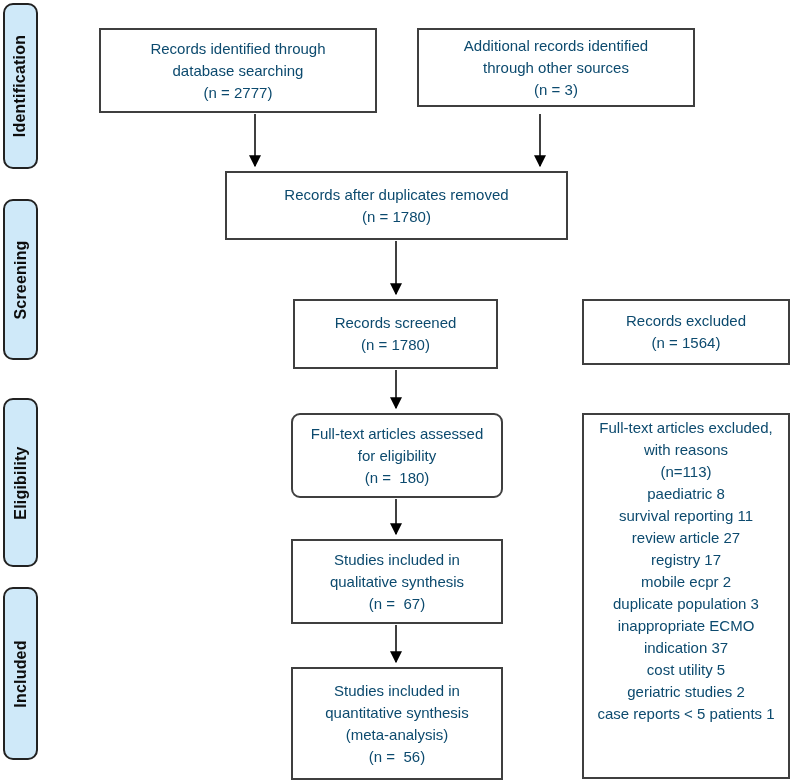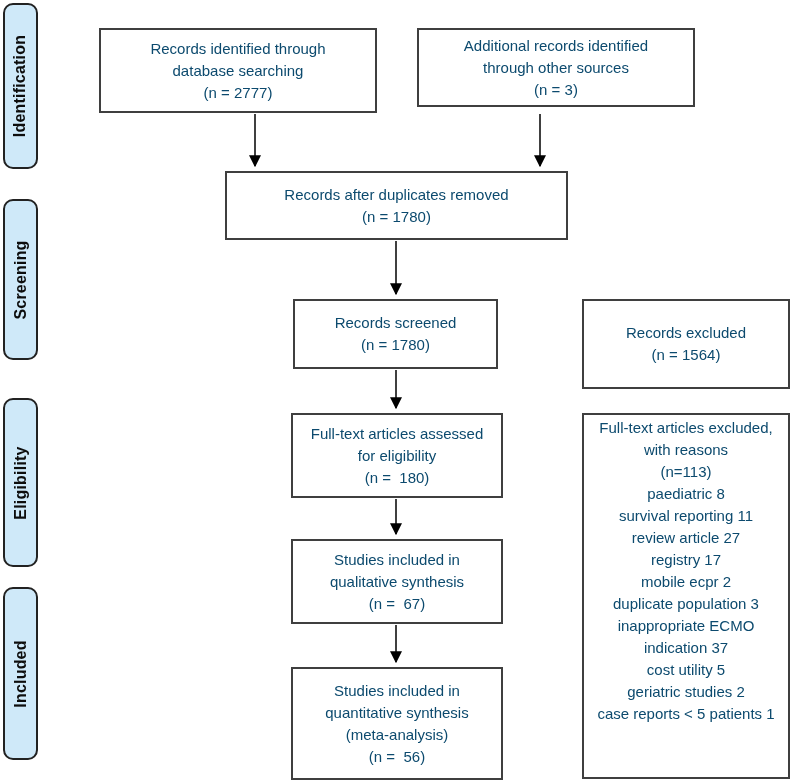--- a/index.html
+++ b/index.html
@@ -101,26 +101,26 @@
   <div class="fbox" style="left:225px; top:171px; width:343px; height:69px;">
       <div class="line">Records after duplicates removed</div>
       <div class="line">(n = 1780)</div>
     </div>
 
   <div class="fbox" style="left:293px; top:299px; width:205px; height:70px;">
       <div class="line">Records screened</div>
       <div class="line">(n = 1780)</div>
     </div>
 
-  <div class="fbox" style="left:582px; top:299px; width:208px; height:90px;">
+  <div class="fbox" style="left:582px; top:299px; width:208px; height:66px;">
       <div class="line">Records excluded</div>
       <div class="line">(n = 1564)</div>
     </div>
 
-  <div class="fbox" style="left:291px; top:413px; width:212px; height:85px;">
+  <div class="fbox" style="left:291px; top:413px; width:212px; height:85px;border-radius:9px;">
       <div class="line">Full-text articles assessed</div>
       <div class="line">for eligibility</div>
       <div class="line">(n =  180)</div>
     </div>
 
   <div class="fbox top-align" style="left:582px; top:413px; width:208px; height:366px;">
       <div class="line">Full-text articles excluded,</div>
       <div class="line">with reasons</div>
       <div class="line">(n=113)</div>
       <div class="line">paediatric 8</div>

